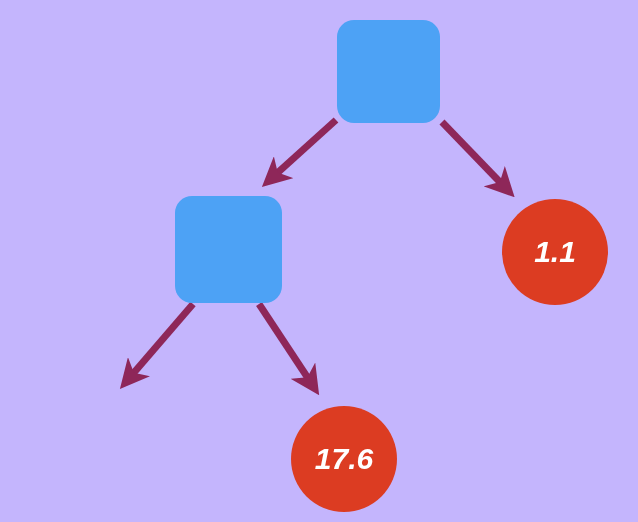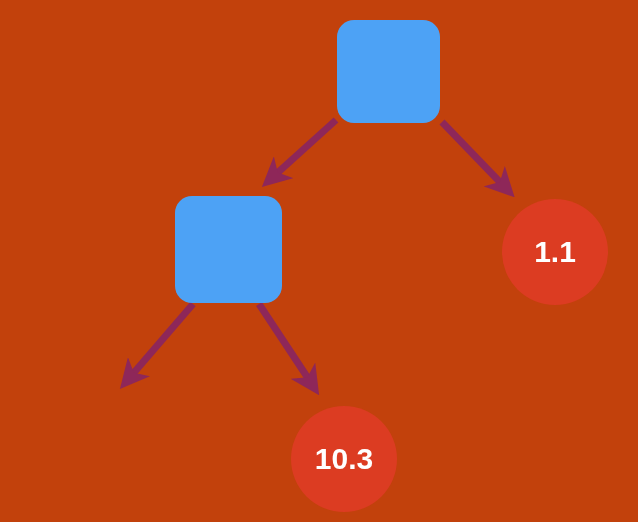--- a/index.html
+++ b/index.html
@@ -45,21 +45,21 @@
     font-size: 30px;
     line-height: 1;
     letter-spacing: 0px;
     white-space: nowrap;
     user-select: none;
   }
 </style>
 </head>
 <body>
 
-<div id="canvas" style="background: #c2410c;">
+<div id="canvas" style="background: #c4b5fd; font-style: italic;">
 
   <svg id="edge-layer" viewBox="0 0 638 522" xmlns="http://www.w3.org/2000/svg">
     <defs>
       <marker id="arrowhead" markerWidth="4.2" markerHeight="4.2" refX="2.0" refY="2.1" orient="auto" markerUnits="strokeWidth">
         <path d="M 0 0 L 4.2 2.1 L 0 4.2 L 1.15 2.1 Z" fill="#8e2759"></path>
       </marker>
     </defs>
     <g id="edges-group">
         <line x1="336" y1="120" x2="273.30222105626495" y2="176.58092246141945" stroke="#8e2759" stroke-width="7" stroke-linecap="butt" marker-end="url(#arrowhead)"></line>
         <line x1="442" y1="122" x2="503.9566495545627" y2="186.2800239128588" stroke="#8e2759" stroke-width="7" stroke-linecap="butt" marker-end="url(#arrowhead)"></line>
@@ -75,16 +75,16 @@
   <div class="node node-internal" id="node-internal-1" style="left: 175px; top: 196px; width: 107px; height: 107px; background: rgb(77, 162, 245);">
     <span class="node-label"></span>
   </div>
 
   <div class="node node-leaf" id="node-leaf-1-1" style="left: 502px; top: 199px; width: 106px; height: 106px; background: rgb(220, 60, 34);">
     <span class="node-label">1.1</span>
   </div>
 
 
   <div class="node node-leaf" id="node-leaf-10-3" style="left: 291px; top: 406px; width: 106px; height: 106px; background: rgb(220, 60, 34);">
-    <span class="node-label">10.3</span>
+    <span class="node-label">17.6</span>
   </div>
 
 </div>
 
 </body></html>

